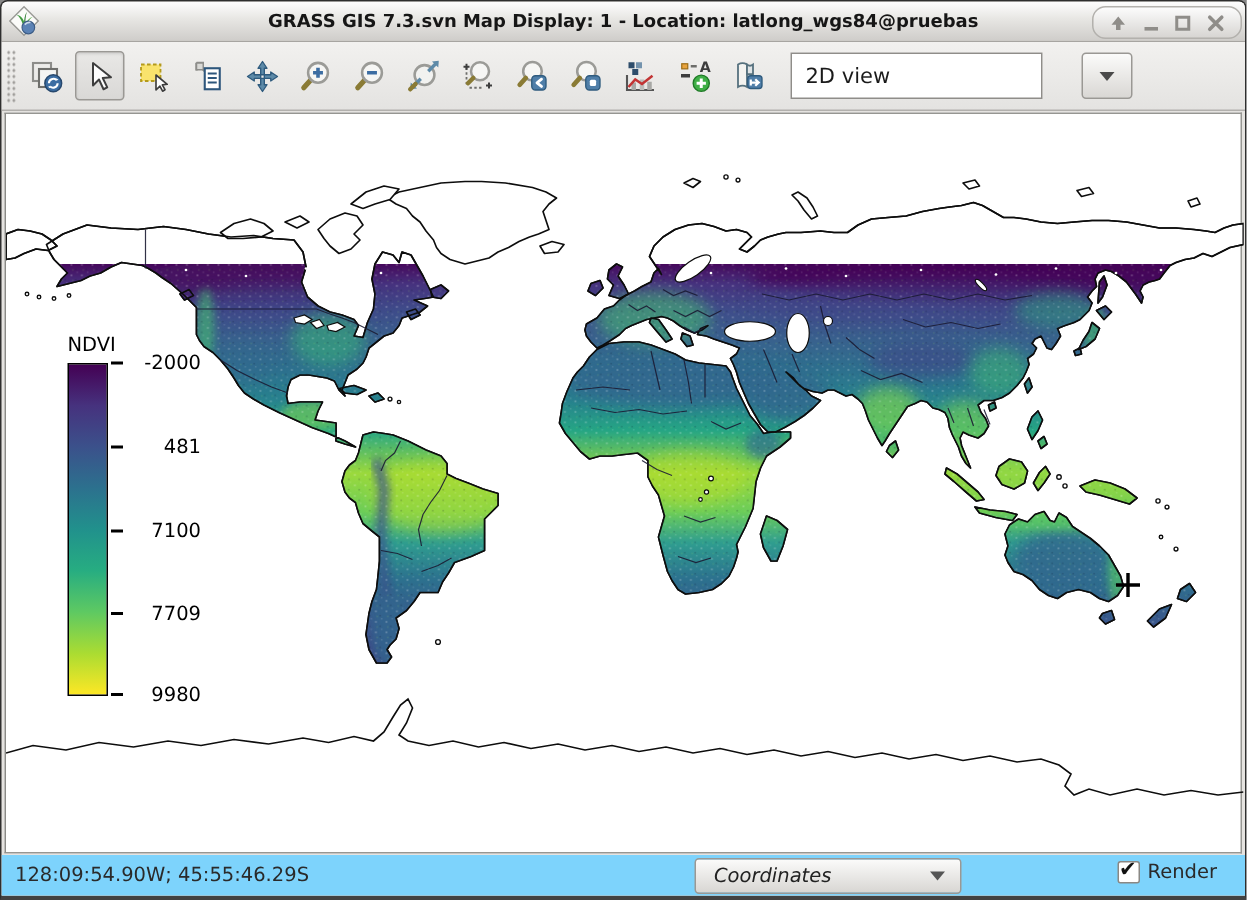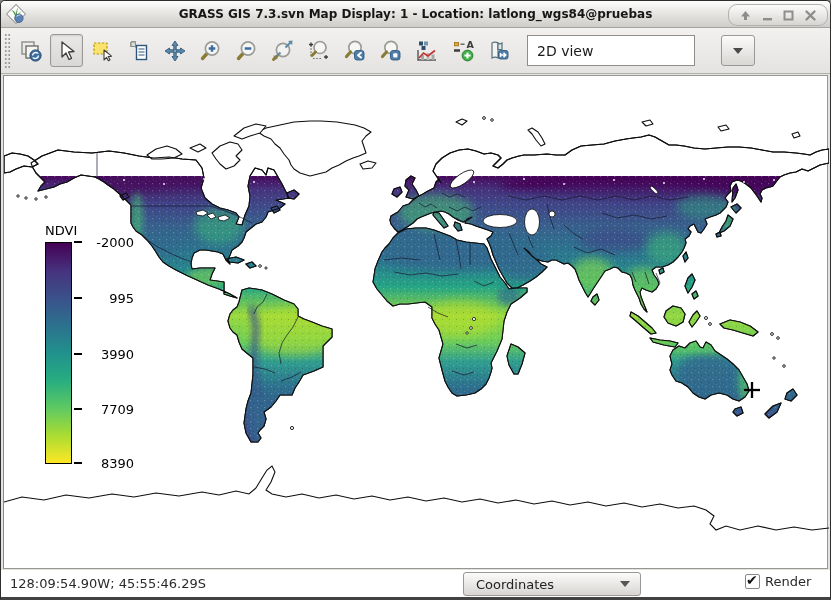--- a/index.html
+++ b/index.html
@@ -69,29 +69,29 @@
   }
   .canvas svg.map{position:absolute;left:0;top:0;}
   
   .legend{position:absolute;left:38px;top:147px;width:130px;color:#000;}
   .legend-title{font-size:13px;margin-left:3px;margin-bottom:4px;}
   .legend-bar{position:absolute;left:3px;top:19px;width:27px;height:222px;border:1.6px solid #000;}
   .legend-tick{position:absolute;left:32px;width:8px;height:2.4px;background:#000;}
   .legend-label{position:absolute;left:44px;width:48px;font-size:13px;text-align:right;white-space:nowrap;}
   
   .statusbar{
-    position:absolute;left:0;top:569px;right:0;height:28px;background:#ffffff;
+    position:absolute;left:0;top:569px;right:0;height:28px;background:#7dd3fc;
     font-size:13px;color:#2a2a2a;
   }
   .coords{position:absolute;left:9px;top:6px;}
   .status-combo{
     position:absolute;left:462px;top:2px;width:178px;height:24px;
     background:linear-gradient(#fbfbfa,#d8d6d3);
     border:1px solid #9a9894;border-radius:3px;
-    display:flex;align-items:center;padding-left:12px;font-size:13px;color:#222;
+    display:flex;align-items:center;padding-left:12px;font-size:13px;color:#222;font-style:italic;
   }
   .status-combo .arrow-down{position:absolute;right:10px;border-left-width:5px;border-right-width:5px;border-top-width:6px;border-top-color:#555;}
   .render-wrap{position:absolute;left:744px;top:4px;display:flex;}
   .checkbox{
     width:15px;height:15px;background:#fff;border:1px solid #8a8884;border-radius:2px;
     position:relative;margin-right:5px;
   }
   .checkbox.checked:after{
     content:"✔";position:absolute;left:0px;top:-3px;font-size:14px;color:#111;
   }
@@ -629,24 +629,24 @@
 
     <div class="legend">
       <div class="legend-title">NDVI</div>
       <div class="legend-bar" id="legend-bar" style="background: linear-gradient(rgb(68, 1, 84), rgb(70, 50, 126), rgb(59, 81, 139), rgb(44, 113, 142), rgb(33, 145, 140), rgb(39, 173, 129), rgb(94, 201, 98), rgb(170, 220, 50), rgb(253, 231, 37));"></div>
       <div class="legend-tick" style="top:18px"></div>
       <div class="legend-tick" style="top:74px"></div>
       <div class="legend-tick" style="top:130px"></div>
       <div class="legend-tick" style="top:185px"></div>
       <div class="legend-tick" style="top:239px"></div>
       <div class="legend-label" style="top:12px">-2000</div>
-      <div class="legend-label" style="top:68px">995</div>
-      <div class="legend-label" style="top:124px">3990</div>
+      <div class="legend-label" style="top:68px">481</div>
+      <div class="legend-label" style="top:124px">7100</div>
       <div class="legend-label" style="top:179px">7709</div>
-      <div class="legend-label" style="top:233px">8390</div>
+      <div class="legend-label" style="top:233px">9980</div>
     </div>
   </div>
 
   <div class="statusbar">
     <div class="coords">128:09:54.90W; 45:55:46.29S</div>
     <div class="status-combo">
       <span>Coordinates</span>
       <span class="arrow-down"></span>
     </div>
     <div class="render-wrap">

